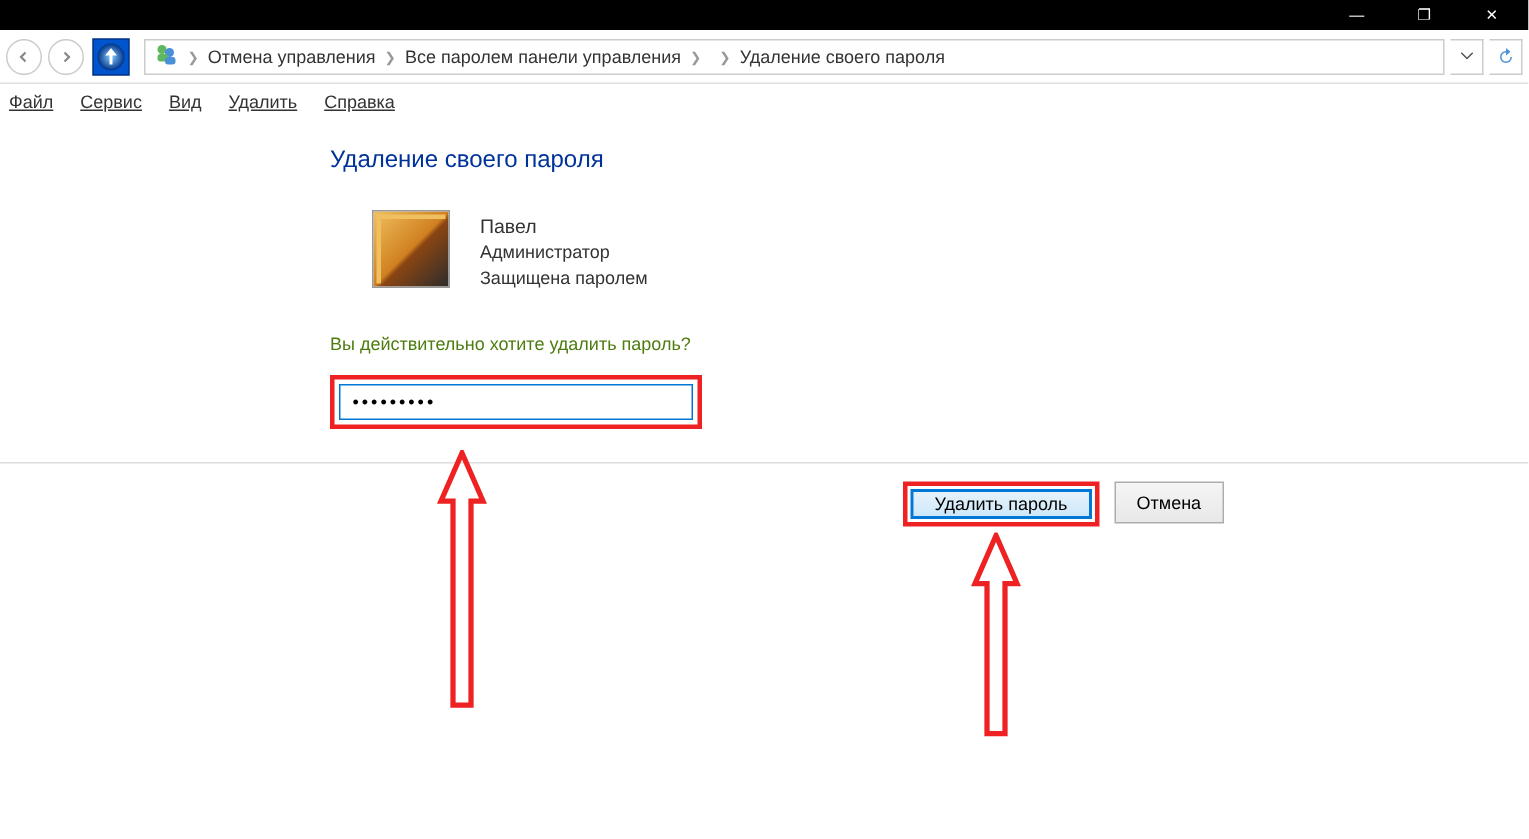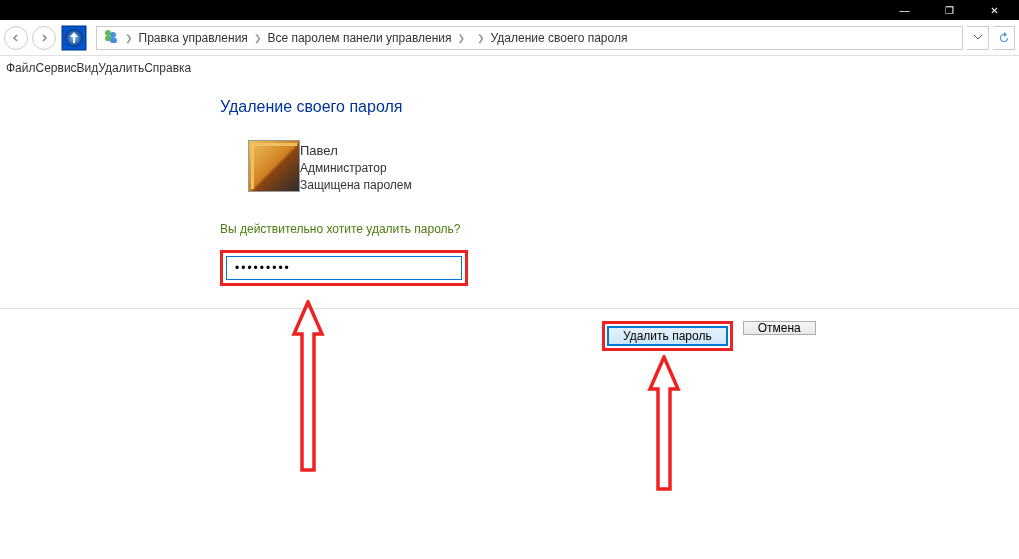--- a/index.html
+++ b/index.html
@@ -9,42 +9,42 @@
     .titlebar-btn { width: 45px; height: 20px; display: flex; align-items: center; justify-content: center; color: #fff; font-size: 10px; cursor: pointer; }
     
     .toolbar { height: 36px; background: #fff; display: flex; align-items: center; border-bottom: 1px solid #e0e0e0; padding: 0 4px; gap: 4px; }
     .nav-btn { width: 24px; height: 24px; border: 1px solid #ccc; border-radius: 50%; display: flex; align-items: center; justify-content: center; font-size: 10px; color: #888; cursor: pointer; }
     .icon-box { width: 28px; height: 28px; display: flex; align-items: center; justify-content: center; }
     .address-bar { flex: 1; height: 24px; border: 1px solid #ccc; margin-left: 4px; display: flex; align-items: center; padding: 0 6px; font-size: 12px; color: #333; overflow: hidden; }
     .breadcrumb-sep { margin: 0 6px; color: #999; font-size: 9px; }
     .breadcrumb-item { white-space: nowrap; cursor: pointer; }
     .address-btn { width: 22px; height: 24px; border: 1px solid #ccc; border-left: none; display: flex; align-items: center; justify-content: center; font-size: 10px; color: #555; cursor: pointer; }
     
-    .menubar { height: 24px; display: flex; align-items: center; padding: 0 6px; font-size: 12px; color: #333; }
+    .menubar { height: 24px; display: flex; align-items: center; padding: 0 6px; gap: 18px; font-size: 12px; color: #333; text-decoration: underline; }
     .menubar span { cursor: pointer; }
     
     .content { padding: 18px 0 0 220px; }
     .page-title { color: #003399; font-size: 16px; font-weight: 400; margin-bottom: 24px; }
     
-    .user-block { display: flex; gap: 0; margin-bottom: 28px; margin-left: 28px; }
+    .user-block { display: flex; gap: 20px; margin-bottom: 28px; margin-left: 28px; }
     .user-avatar { width: 52px; height: 52px; border: 1px solid #999; position: relative; overflow: hidden; background: linear-gradient(135deg, #f0c060 0%, #d08020 50%, #8b4513 55%, #2c2c2c 100%); }
     .user-avatar::before { content: ''; position: absolute; inset: 2px; border-left: 3px solid #f0c060; border-top: 3px solid #f0c060; }
     .user-info { font-size: 12px; color: #333; line-height: 1.4; padding-top: 2px; }
     .user-name { font-size: 13px; }
     
     .prompt-text { font-size: 12px; color: #4d7c0f; margin-bottom: 14px; }
     
     .password-wrap { border: 3px solid #ee2222; padding: 3px; display: inline-block; margin-bottom: 6px; }
     .password-input { width: 236px; height: 24px; border: 1px solid #0078d7; padding: 0 8px; font-size: 12px; font-family: inherit; letter-spacing: 2px; outline: none; }
     
     .separator { border-top: 1px solid #ddd; margin-top: 16px; }
     
     .button-row { display: flex; justify-content: flex-start; padding: 12px 0 0 602px; gap: 10px; }
     .btn-wrap { border: 3px solid #ee2222; padding: 2px; }
-    .btn { height: 14px; padding: 0 14px; border: 1px solid #adadad; background: linear-gradient(#f5f5f5, #e8e8e8); font-size: 12px; display: flex; align-items: center; cursor: pointer; }
+    .btn { height: 28px; padding: 0 14px; border: 1px solid #adadad; background: linear-gradient(#f5f5f5, #e8e8e8); font-size: 12px; display: flex; align-items: center; cursor: pointer; }
     .btn-focused { border: 2px solid #0078d7; background: linear-gradient(#e6f2fb, #cde8fa); height: 20px; }
     
     .arrow-overlay { position: absolute; pointer-events: none; }
     .arrow-shape { stroke: #ee2222; stroke-width: 3.5; fill: none; }
   </style>
 </head>
 <body>
 
 <div class="titlebar">
   <div class="titlebar-btn">—</div>
@@ -79,21 +79,21 @@
   <div class="address-bar">
     <span>
       <svg width="16" height="16" viewBox="0 0 16 16">
           <circle cx="5" cy="5" r="3" fill="#5fb85f"></circle>
           <circle cx="10" cy="7" r="3" fill="#4a90d9"></circle>
           <rect x="2" y="8" width="7" height="5" rx="2" fill="#5fb85f"></rect>
           <rect x="7" y="10" width="7" height="5" rx="2" fill="#4a90d9"></rect>
         </svg>
     </span>
     <span class="breadcrumb-sep">❯</span>
-    <span class="breadcrumb-item">Правка управления</span>
+    <span class="breadcrumb-item">Отмена управления</span>
     <span class="breadcrumb-sep">❯</span>
     <span class="breadcrumb-item">Все паролем панели управления</span>
     <span class="breadcrumb-sep">❯</span>
     <span class="breadcrumb-sep">❯</span>
     <span class="breadcrumb-item">Удаление своего пароля</span>
   </div>
   <div class="address-btn">
     <svg width="8" height="5" viewBox="0 0 8 5">
         <path d="M0 0 L4 4 L8 0" stroke="#555" fill="none"></path>
       </svg>

